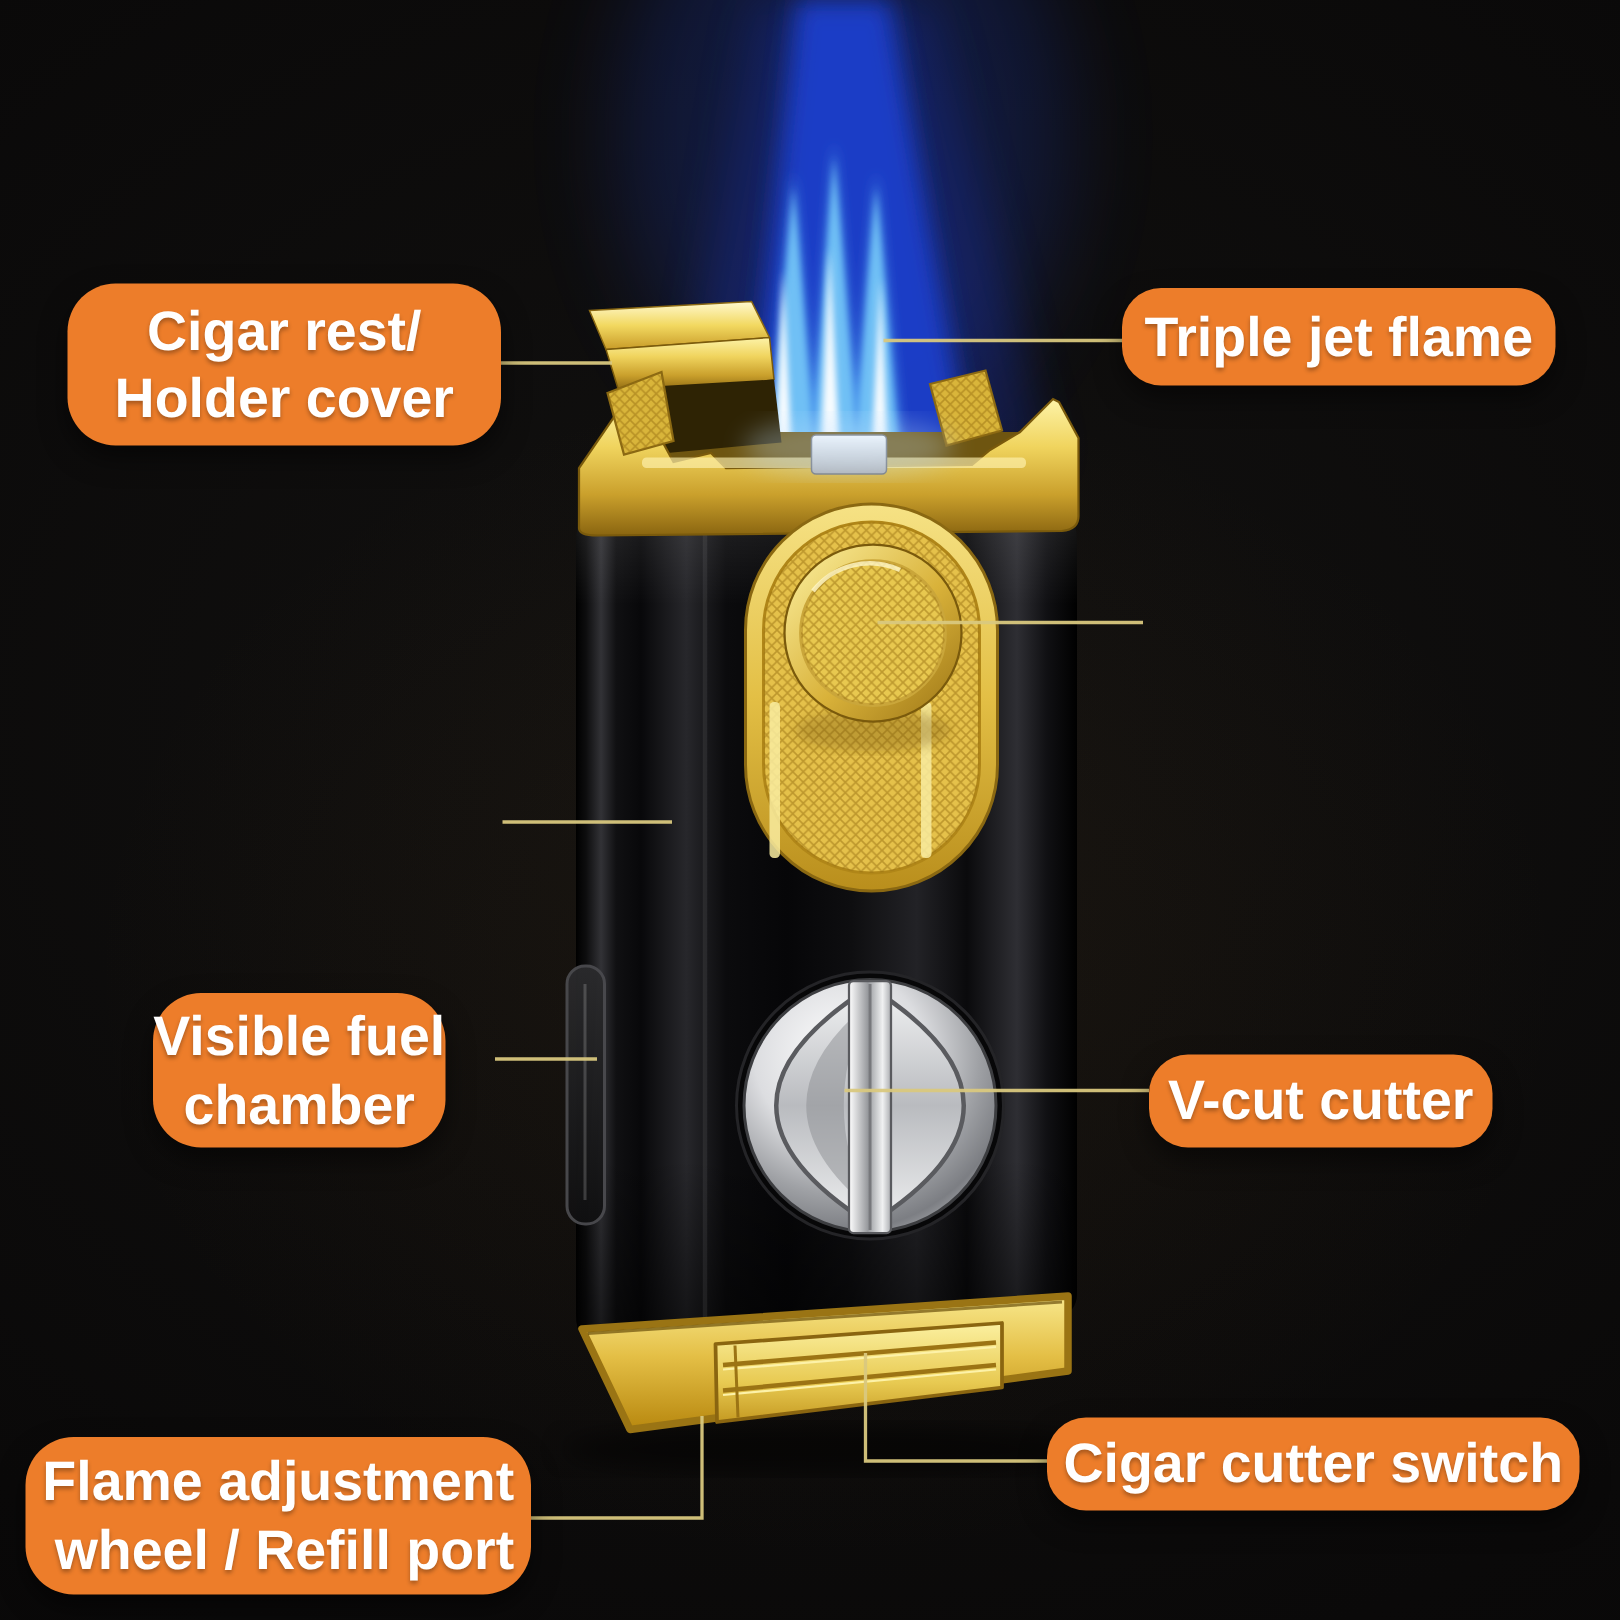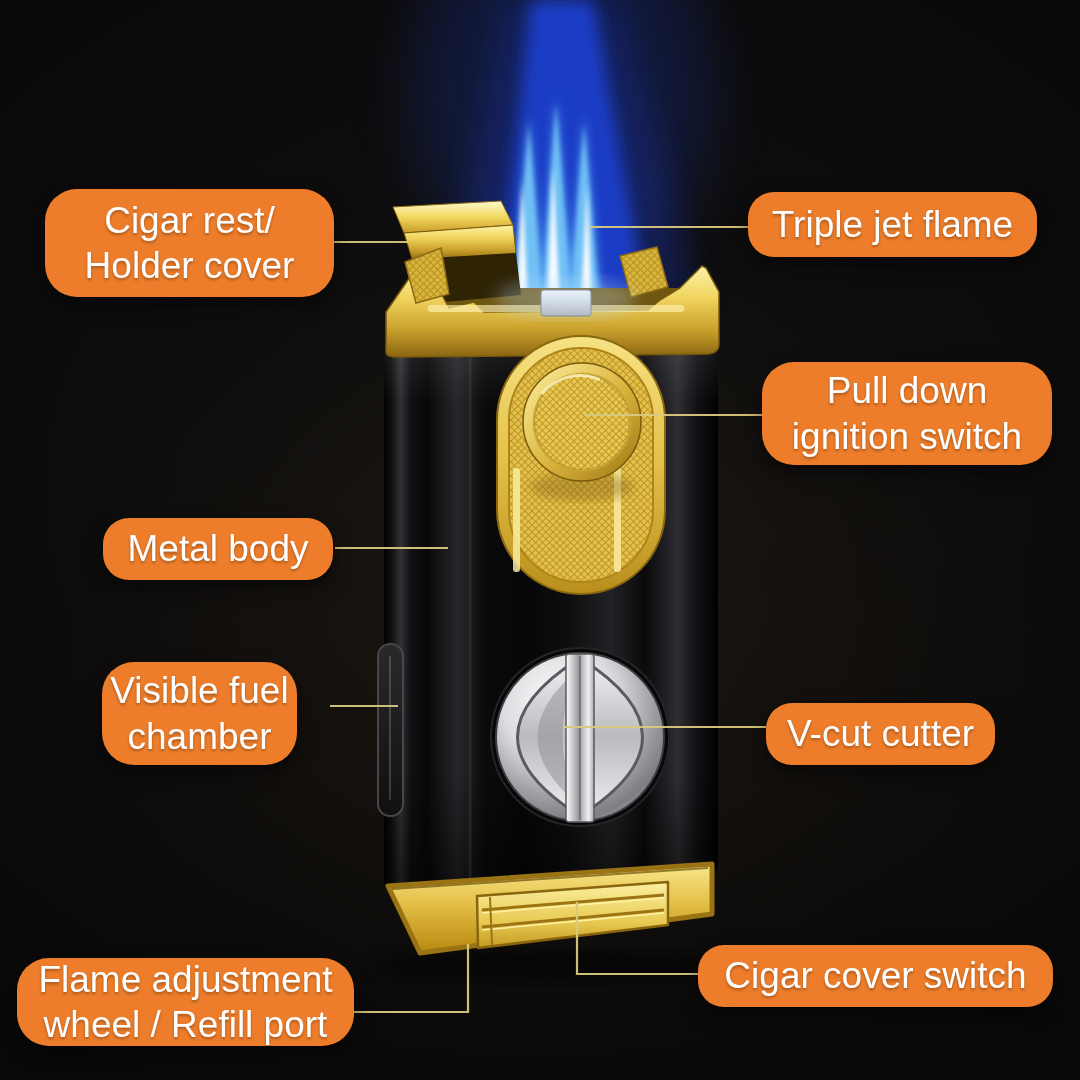--- a/index.html
+++ b/index.html
@@ -8,33 +8,33 @@
     font-family:"Liberation Sans",sans-serif;
     background:
       radial-gradient(ellipse 700px 560px at 51% 60%, rgba(120,80,30,0.10), rgba(0,0,0,0) 70%),
       radial-gradient(ellipse 1500px 1200px at 50% 45%, #121110 0%, #0a0909 55%, #050505 100%);
   }
   .art{position:absolute;inset:0;}
   .callout{
     position:absolute;display:flex;align-items:center;justify-content:center;
     background:var(--label-bg,#ED7D2A);color:var(--label-text,#fff);
     text-align:center;white-space:pre-line;
-    font-size:37px;line-height:1.22;font-weight:400;
+    font-size:37px;line-height:1.22;font-weight:700;
     box-shadow:0 8px 18px rgba(0,0,0,.5);
     text-shadow:0 2px 3px rgba(0,0,0,.3);
   }
   .r1{border-radius:26px;text-align:right;}
   .r2{border-radius:32px;}
   .pos-cigar-rest      {left:45px;  top:189px; width:289px; height:108px;}
   .pos-triple-jet      {left:748px; top:192px; width:289px; height:65px;}
   .pos-pull-down       {left:762px; top:362px; width:290px; height:103px;}
   .pos-metal-body      {left:103px; top:518px; width:230px; height:62px;}
   .pos-visible-fuel    {left:102px; top:662px; width:195px; height:103px;}
   .pos-v-cut           {left:766px; top:703px; width:229px; height:62px;}
-  .pos-flame-adjust    {left:17px;  top:958px; width:337px; height:88px;}
+  .pos-flame-adjust    {left:17px;  top:958px; width:337px; height:105px;text-align:right;}
   .pos-cigar-cutter    {left:698px; top:945px; width:355px; height:62px;}
 </style>
 </head>
 <body>
 
 <div class="stage">
 
   <svg class="art" viewBox="0 0 1080 1080">
     <defs>
       <linearGradient id="goldV" x1="0" y1="0" x2="0" y2="1">
@@ -235,22 +235,19 @@
       <line x1="330" y1="706" x2="398" y2="706"></line>
       <line x1="563" y1="727" x2="766" y2="727"></line>
       <polyline points="468,944 468,1012 354,1012"></polyline>
       <polyline points="577,902 577,974 698,974"></polyline>
     </g>
   </svg>
 
   <div class="callout r2 pos-cigar-rest">Cigar rest/
 Holder cover</div>
   <div class="callout r1 pos-triple-jet">Triple jet flame</div>
-  <div class="callout r2 pos-pull-down">Pull down
-ignition switch</div>
-  <div class="callout r1 pos-metal-body">Metal body</div>
   <div class="callout r2 pos-visible-fuel">Visible fuel
 chamber</div>
   <div class="callout r1 pos-v-cut">V-cut cutter</div>
   <div class="callout r2 pos-flame-adjust">Flame adjustment
 wheel / Refill port</div>
-  <div class="callout r1 pos-cigar-cutter">Cigar cover switch</div>
+  <div class="callout r1 pos-cigar-cutter">Cigar cutter switch</div>
 </div>
 
 </body></html>

